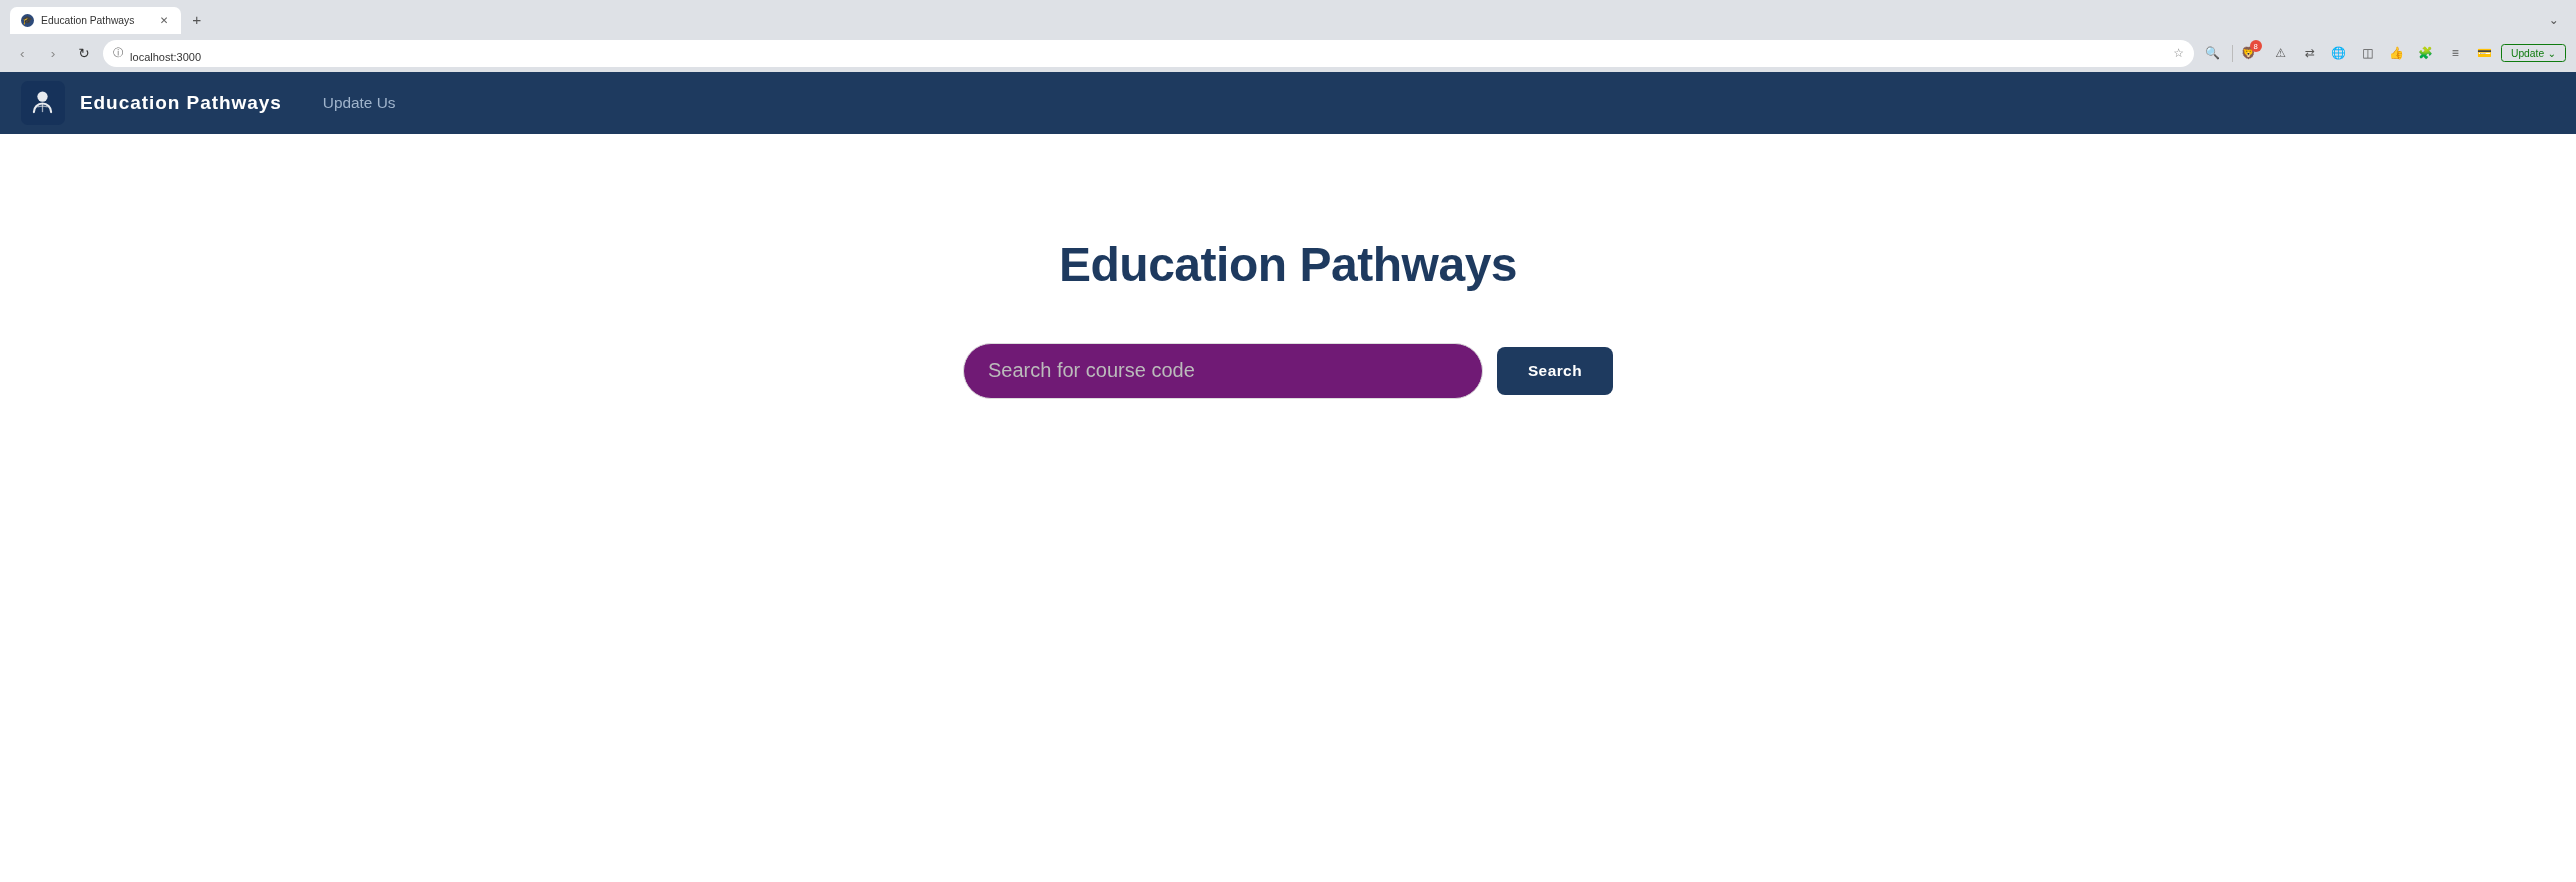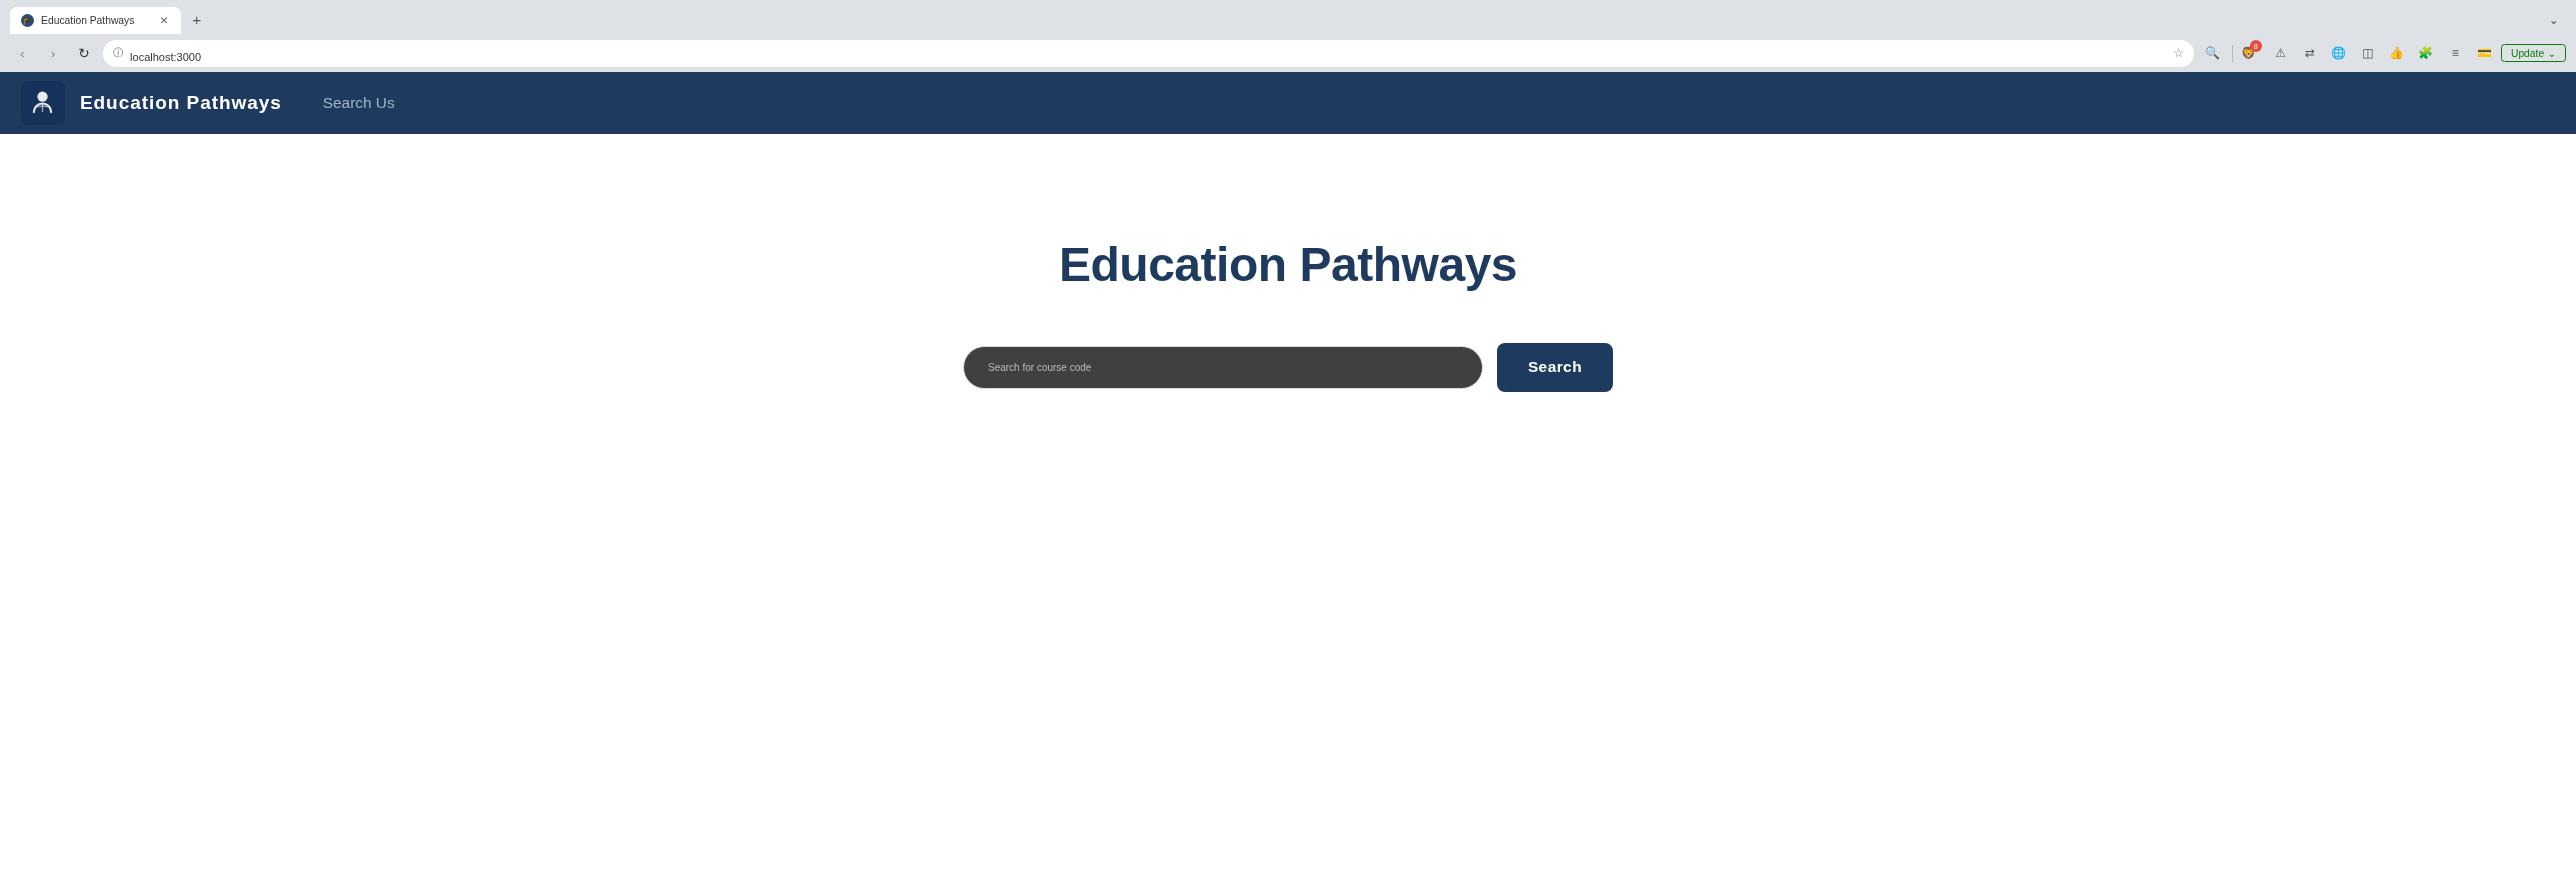--- a/index.html
+++ b/index.html
@@ -265,24 +265,24 @@
       gap: 13.7px;
       width: 100%;
       max-width: 650px;
     }
 
     .search-input {
       flex: 1;
       border: 1.7px solid #ddd;
       border-radius: 43px;
       padding: 15.4px 24px;
-      font-size: 10px;
+      font-size: 20px;
       color: #999;
       outline: none;
-      background: #404040;
+      background: #701a75;
     }
 
     .search-input::placeholder {
       color: #bbb;
     }
 
     .search-button {
       background: #1e3a5f;
       color: white;
       border: none;
@@ -358,21 +358,21 @@
   <nav class="site-nav" style="background: #1e3a5f;">
     <div class="site-logo">
       <svg viewBox="0 0 36 36" fill="none" xmlns="http://www.w3.org/2000/svg">
         <circle cx="18" cy="10" r="6" fill="white" opacity="0.9"></circle>
         <path d="M8 28c0-5.523 4.477-10 10-10s10 4.477 10 10" stroke="white" stroke-width="2.5" stroke-linecap="round" fill="none" opacity="0.9"></path>
         <path d="M18 18 L18 28" stroke="white" stroke-width="1.5" opacity="0.6"></path>
         <path d="M12 22 Q18 20 24 22" stroke="white" stroke-width="1.5" fill="none" opacity="0.6"></path>
       </svg>
     </div>
     <span class="site-title">Education Pathways</span>
-    <a class="site-nav-link">Search Us</a>
+    <a class="site-nav-link">Update Us</a>
   </nav>
 
   <main class="main-content">
     <h1 class="page-heading">Education Pathways</h1>
 
     <div class="search-row">
       <input class="search-input" type="text" placeholder="Search for course code" style="">
       <button class="search-button">Search</button>
     </div>
   </main>

